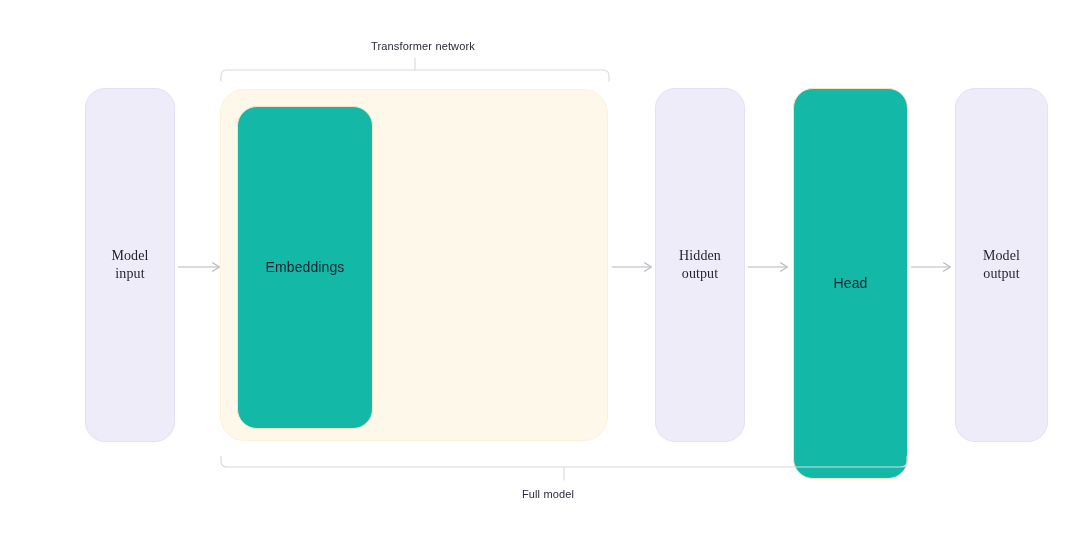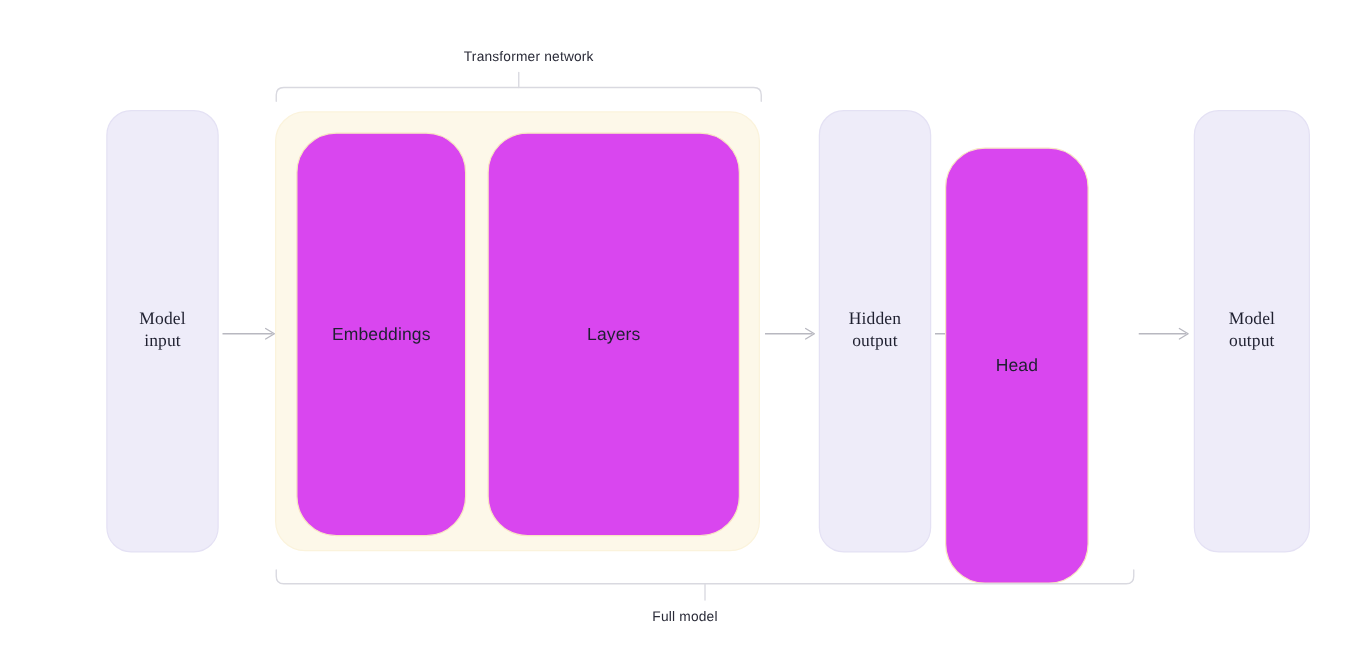--- a/index.html
+++ b/index.html
@@ -40,23 +40,23 @@
 
   
   .box-lavender {
     background: #eeecf9;
     border: 1px solid #e4e1f4;
     border-radius: 20px;
     font-family: Liberation Serif, serif;
   }
   
   .box-peach {
-    background: #d946ef;
+    background: #14b8a6;
     border: 1px solid #f8e4c2;
-    border-radius: 32px;
+    border-radius: 20px;
   }
   
   .box-container {
     background: #fdf8e9;
     border: 1px solid #fbf3dc;
     border-radius: 24px;
   }
 
   
   .arrow {
@@ -105,44 +105,41 @@
       <path d="M34.5 1.8 L41.5 6 L34.5 10.2" stroke="#b8b8c0" stroke-width="1.1" fill="none" stroke-linecap="round" stroke-linejoin="round"></path>
     </svg>
   </div>
 
   <div class="box box-container" style="left:220px; top:89px; width:388px; height:352px;"></div>
 
   <div class="box box-peach" style="left:237px; top:106px; width:136px; height:323px;">
     <span class="box-label">Embeddings</span>
   </div>
 
-  <div class="box box-peach" style="left:390px; top:106px; width:202px; height:323px;">
-    <span class="box-label">Layers</span>
-  </div>
 
   <div class="arrow" style="left:612px; top:261px; width:46px;">
     <svg width="46" height="12" viewBox="0 0 46 12" fill="none">
       <path d="M0 6 L38 6" stroke="#b8b8c0" stroke-width="1.1"></path>
       <path d="M32.5 1.8 L39.5 6 L32.5 10.2" stroke="#b8b8c0" stroke-width="1.1" fill="none" stroke-linecap="round" stroke-linejoin="round"></path>
     </svg>
   </div>
 
   <div class="box box-lavender" style="left:655px; top:88px; width:90px; height:354px;">
     <span class="box-label">Hidden
 output</span>
   </div>
 
   <div class="arrow" style="left:748px; top:261px; width:46px;">
     <svg width="46" height="12" viewBox="0 0 46 12" fill="none">
       <path d="M0 6 L38 6" stroke="#b8b8c0" stroke-width="1.1"></path>
       <path d="M32.5 1.8 L39.5 6 L32.5 10.2" stroke="#b8b8c0" stroke-width="1.1" fill="none" stroke-linecap="round" stroke-linejoin="round"></path>
     </svg>
   </div>
 
-  <div class="box box-peach" style="left:756px; top:88px; width:115px; height:349px;margin-top:30px;">
+  <div class="box box-peach" style="left:793px; top:88px; width:115px; height:391px;">
     <span class="box-label">Head</span>
   </div>
 
   <div class="arrow" style="left:911px; top:261px; width:46px;">
     <svg width="46" height="12" viewBox="0 0 46 12" fill="none">
       <path d="M0 6 L38 6" stroke="#b8b8c0" stroke-width="1.1"></path>
       <path d="M32.5 1.8 L39.5 6 L32.5 10.2" stroke="#b8b8c0" stroke-width="1.1" fill="none" stroke-linecap="round" stroke-linejoin="round"></path>
     </svg>
   </div>
 

